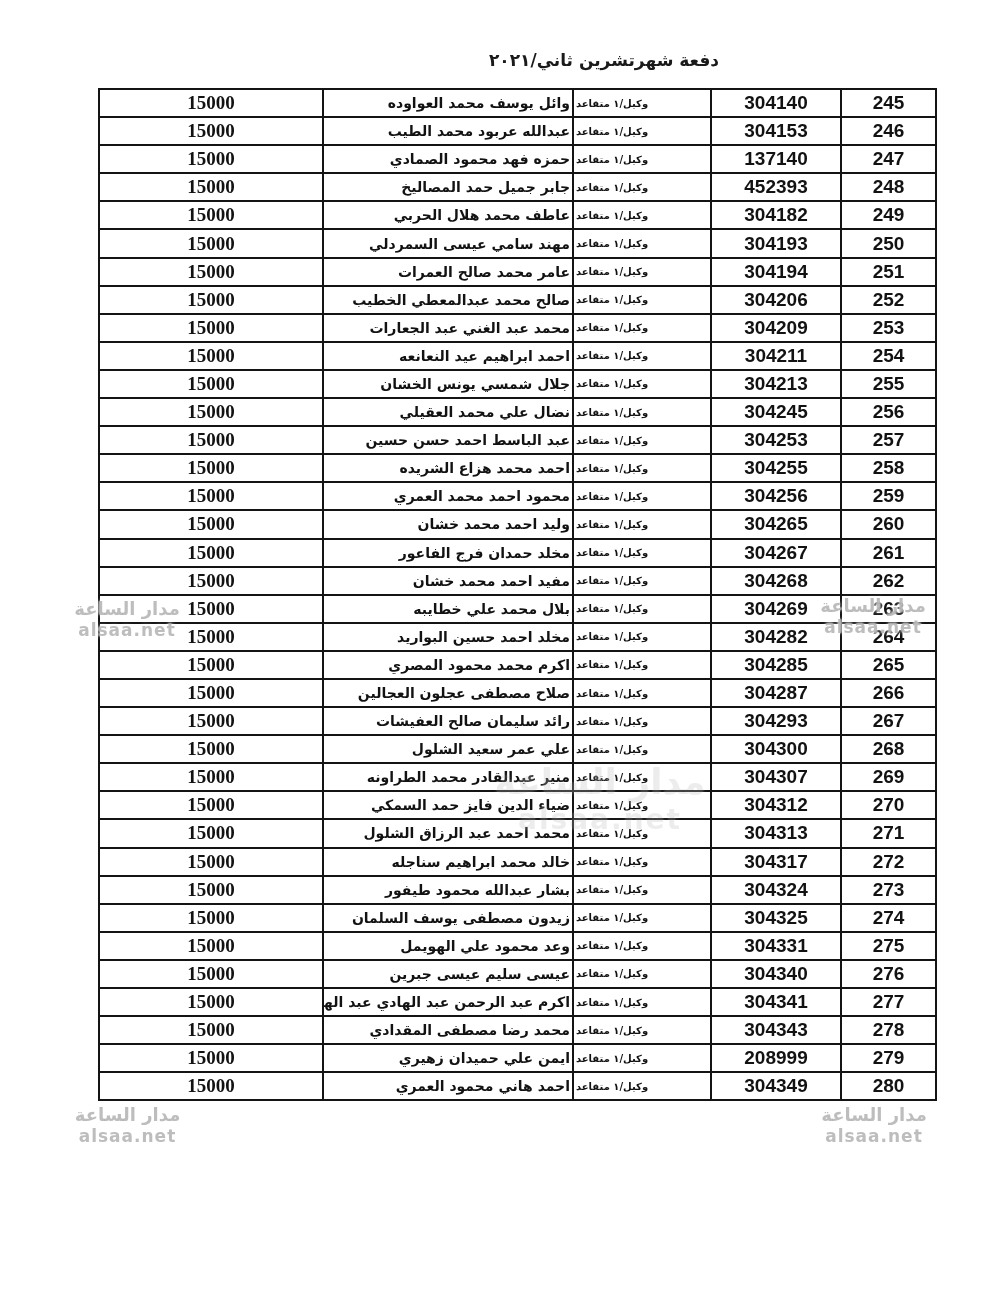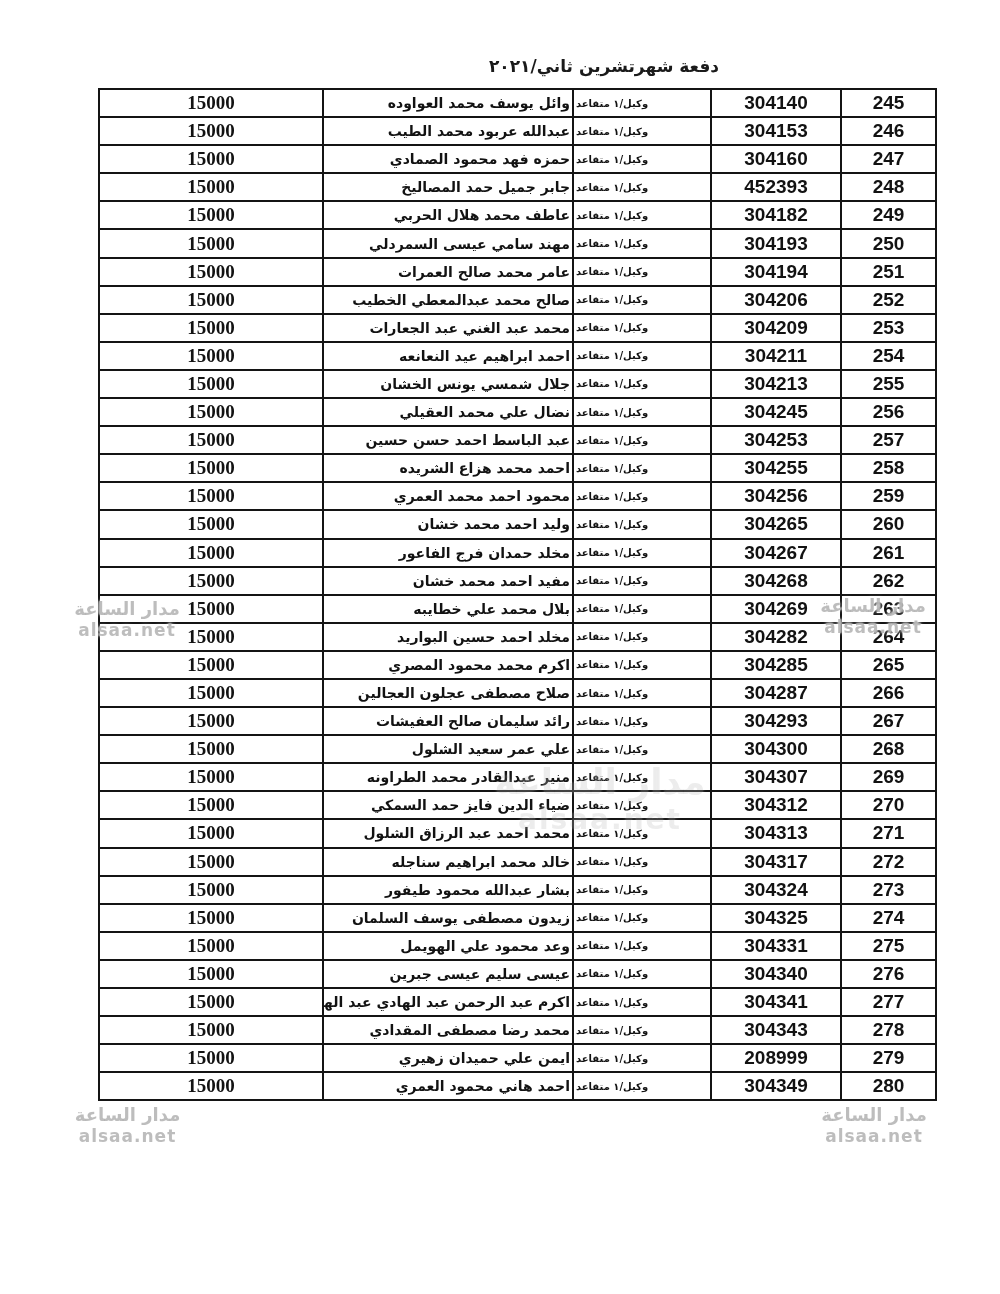--- a/index.html
+++ b/index.html
@@ -5,21 +5,20 @@
   html,body{margin:0;padding:0;}
   body{
     width:1000px;height:1294px;position:relative;background:#ffffff;
     font-family:"DejaVu Sans","Liberation Sans",sans-serif;
     overflow:hidden;
   }
   .doc-title{
     position:absolute;top:50px;left:604px;transform:translateX(-50%);
     font-size:17px;font-weight:bold;color:#1a1a1a;white-space:nowrap;
     direction:rtl;
-    margin-top:6px;
   }
   table.roster{
     position:absolute;top:88px;left:98px;width:829px;
     border-collapse:collapse;direction:rtl;table-layout:fixed;
     border:2px solid #141414;
   }
   table.roster td{
     border:2px solid #141414;height:26.1px;
     font-weight:bold;color:#121212;white-space:nowrap;overflow:hidden;
     padding:0 2px;vertical-align:middle;
@@ -61,21 +60,21 @@
   </tr>
       <tr>
     <td class="c-no">246</td>
     <td class="c-id">304153</td>
     <td class="c-rank">وكيل/١ متقاعد</td>
     <td class="c-name">عبدالله عربود محمد الطيب</td>
     <td class="c-amount">15000</td>
   </tr>
       <tr>
     <td class="c-no">247</td>
-    <td class="c-id">304160</td>
+    <td class="c-id">137140</td>
     <td class="c-rank">وكيل/١ متقاعد</td>
     <td class="c-name">حمزه فهد محمود الصمادي</td>
     <td class="c-amount">15000</td>
   </tr>
       <tr>
     <td class="c-no">248</td>
     <td class="c-id">452393</td>
     <td class="c-rank">وكيل/١ متقاعد</td>
     <td class="c-name">جابر جميل حمد المصاليخ</td>
     <td class="c-amount">15000</td>

